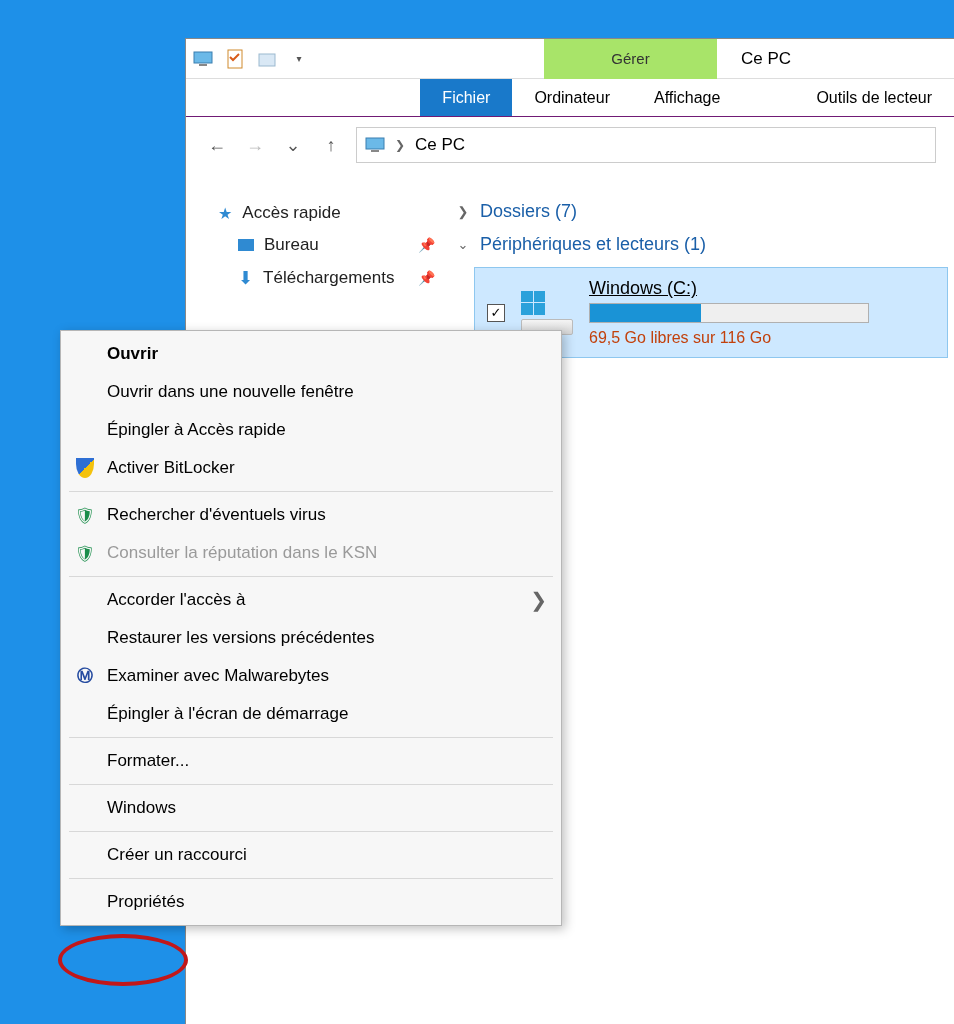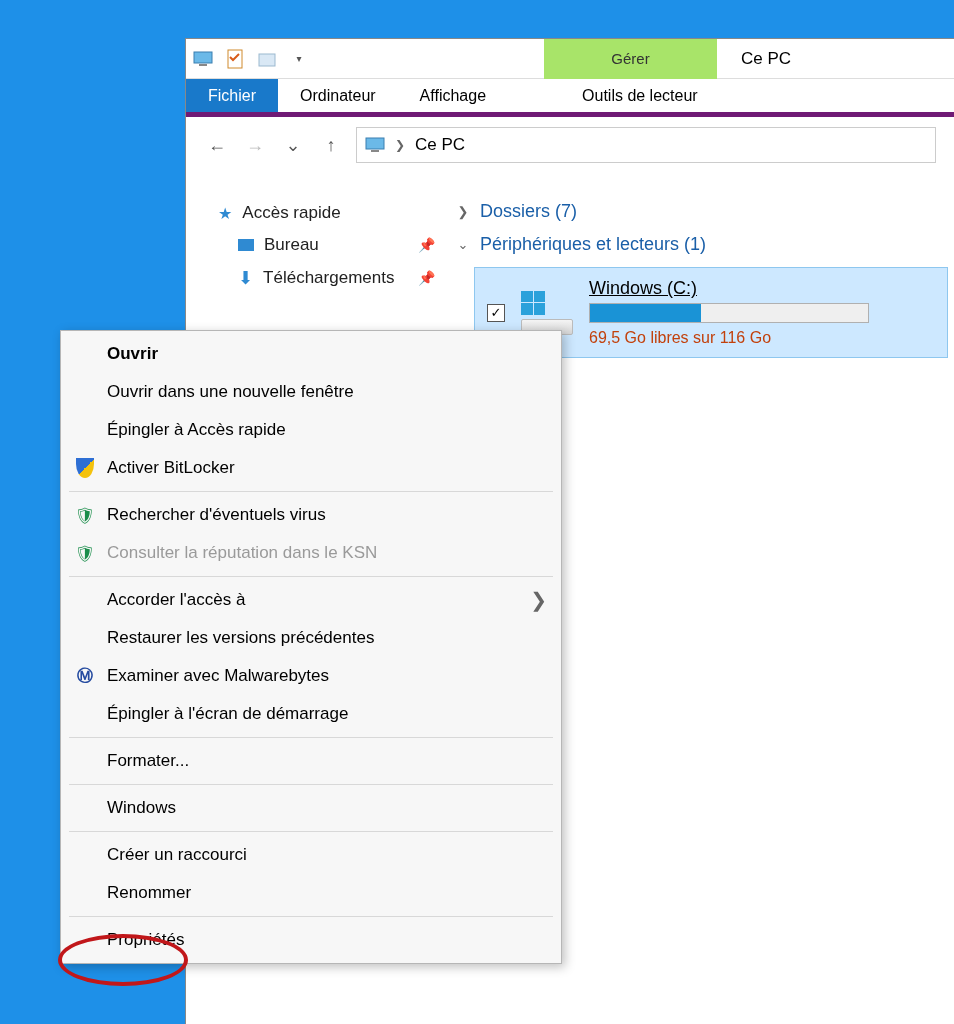--- a/index.html
+++ b/index.html
@@ -54,21 +54,22 @@
   color: #333;
 }
 .window-title {
   padding-left: 24px;
   font-size: 17px;
 }
 .ribbon-tabs {
   height: 38px;
   display: flex;
   align-items: stretch;
-  border-bottom: 5px solid #701a75;
+  border-bottom: 1px solid #701a75;
+  justify-content: flex-end;
 }
 .ribbon-tab {
   padding: 0 22px;
   display: flex;
   align-items: center;
   font-size: 16px;
   cursor: pointer;
 }
 .ribbon-tab.active {
   background: #1979ca;
@@ -364,22 +365,19 @@
       <span>Formater...</span>
     </div>
   <div class="cm-sep"></div>
   <div class="cm-item">
       <span>Windows</span>
     </div>
   <div class="cm-sep"></div>
   <div class="cm-item">
       <span>Créer un raccourci</span>
     </div>
-  <div class="cm-item">
-      <span>Renommer</span>
-    </div>
   <div class="cm-sep"></div>
   <div class="cm-item">
       <span>Propriétés</span>
     </div>
 </div>
 
 <div class="highlight-ellipse"></div>
 
 </body></html>

